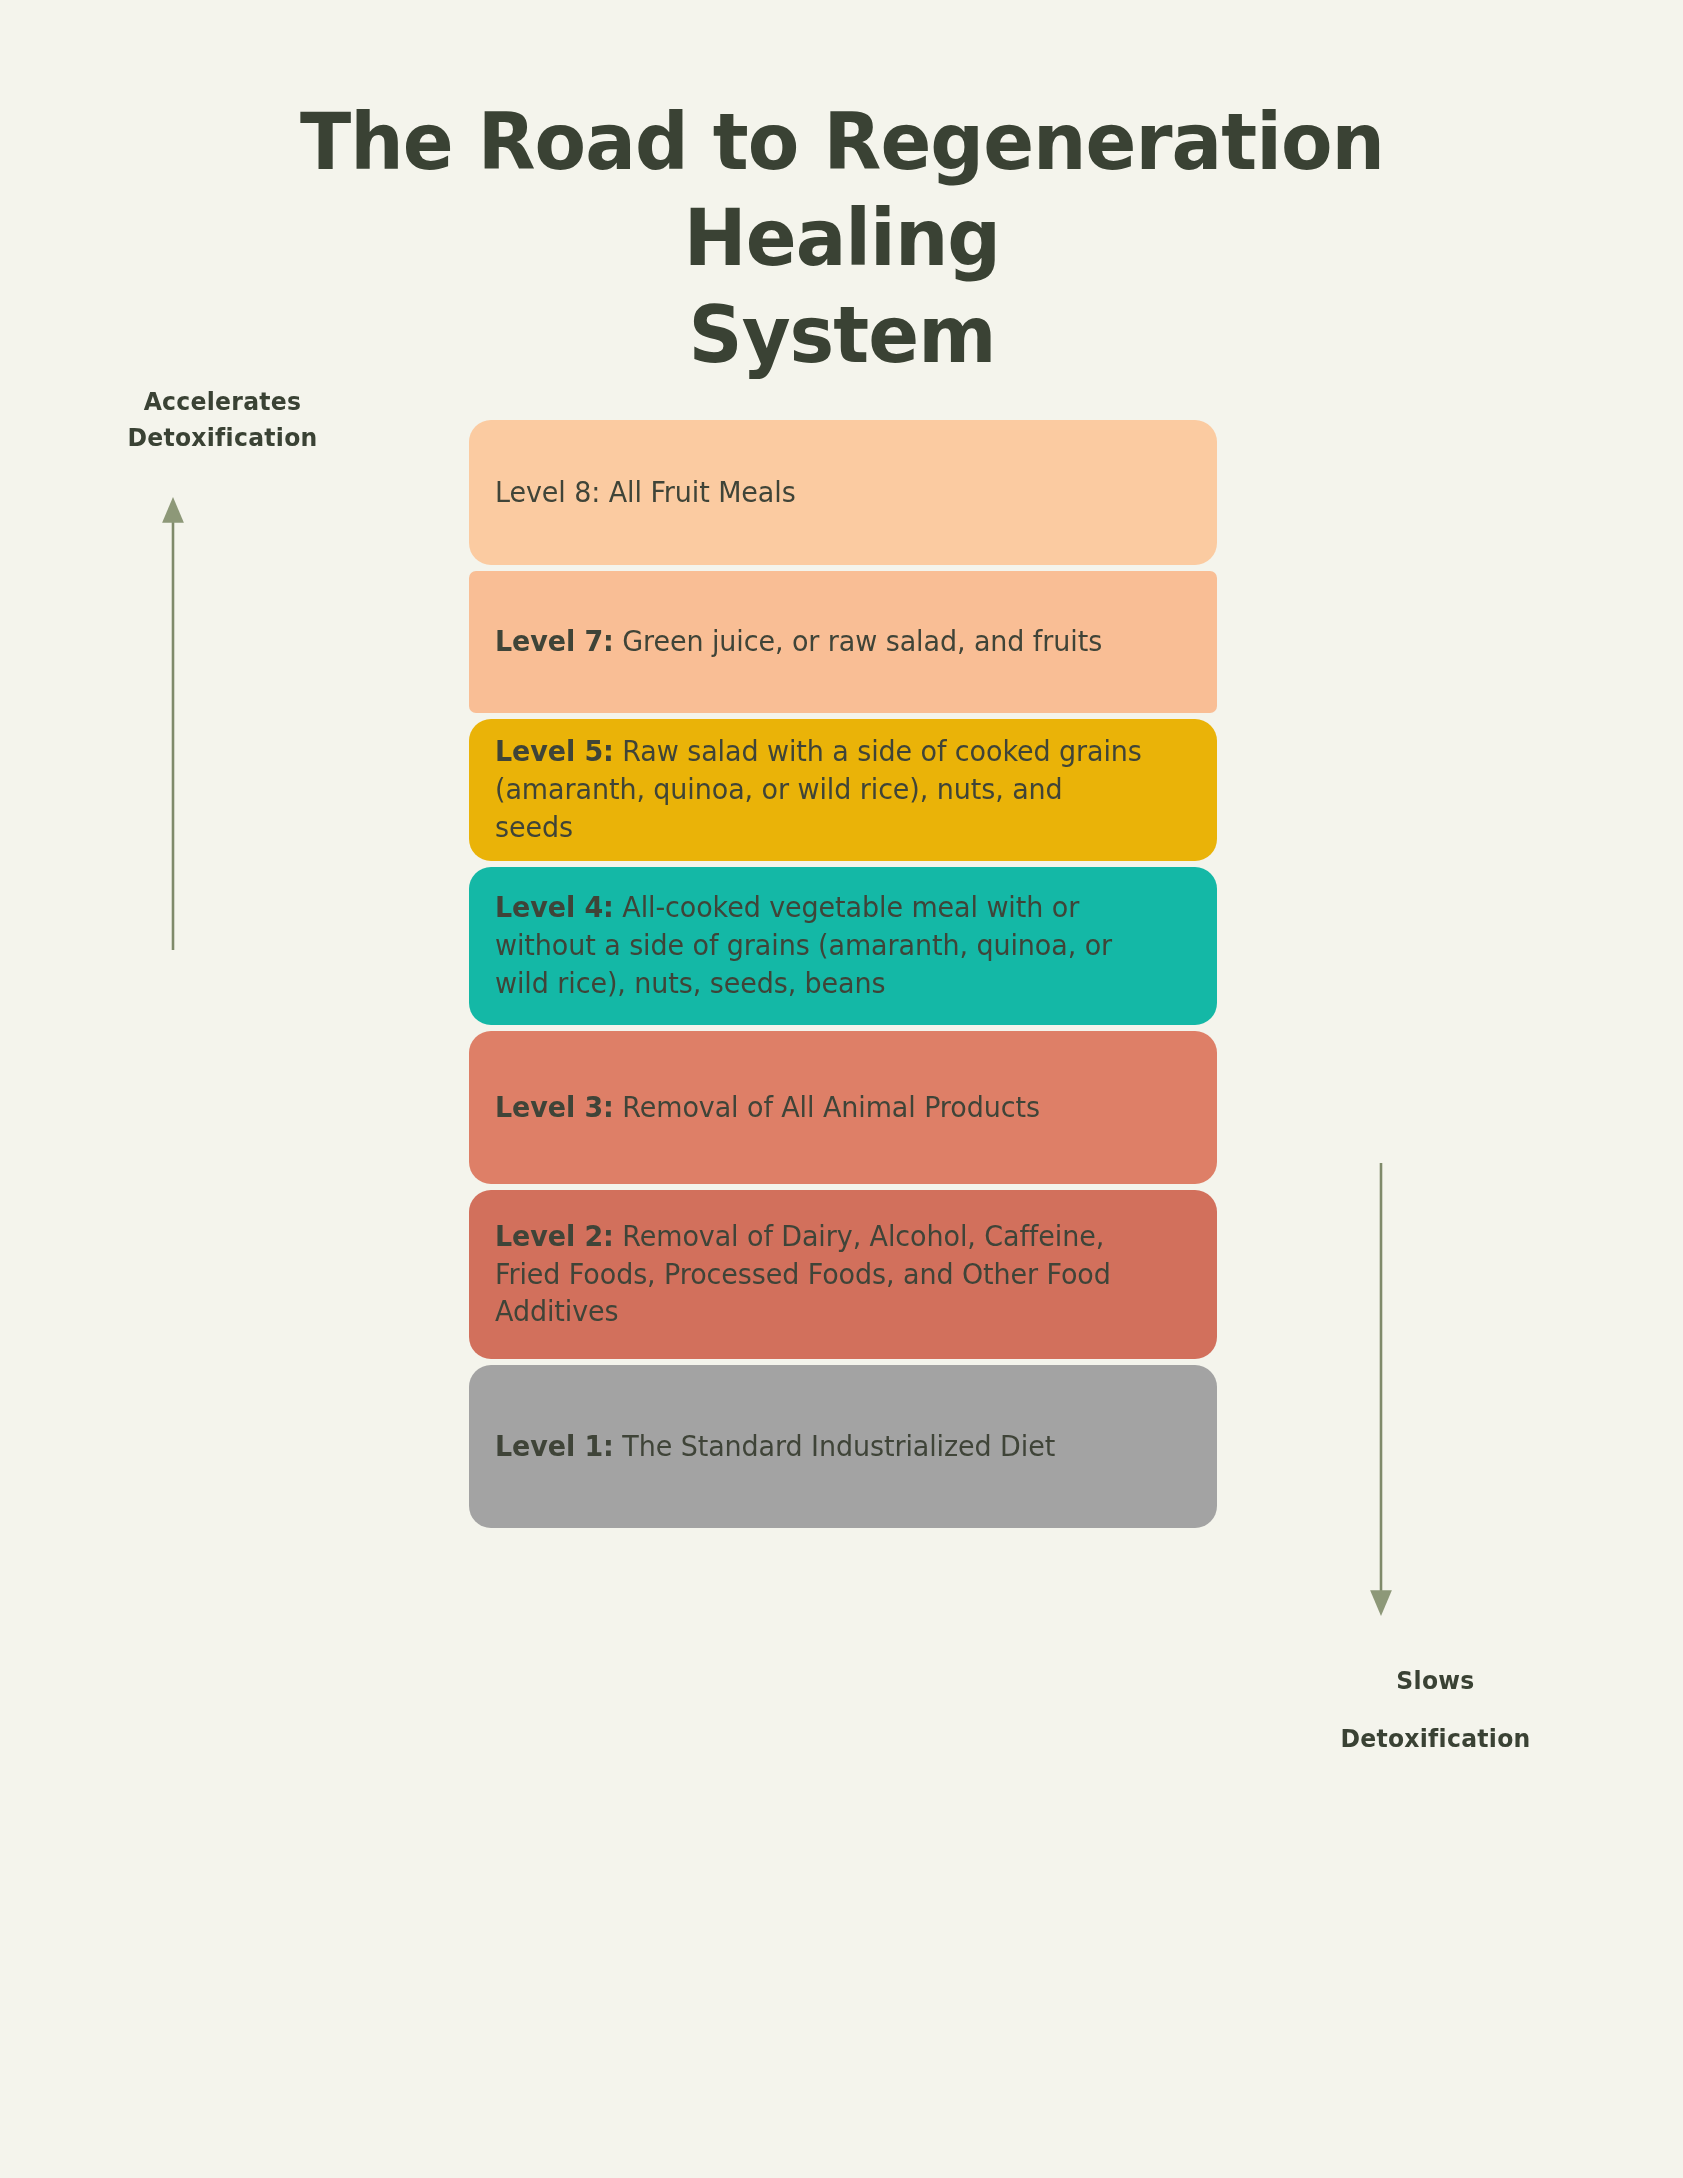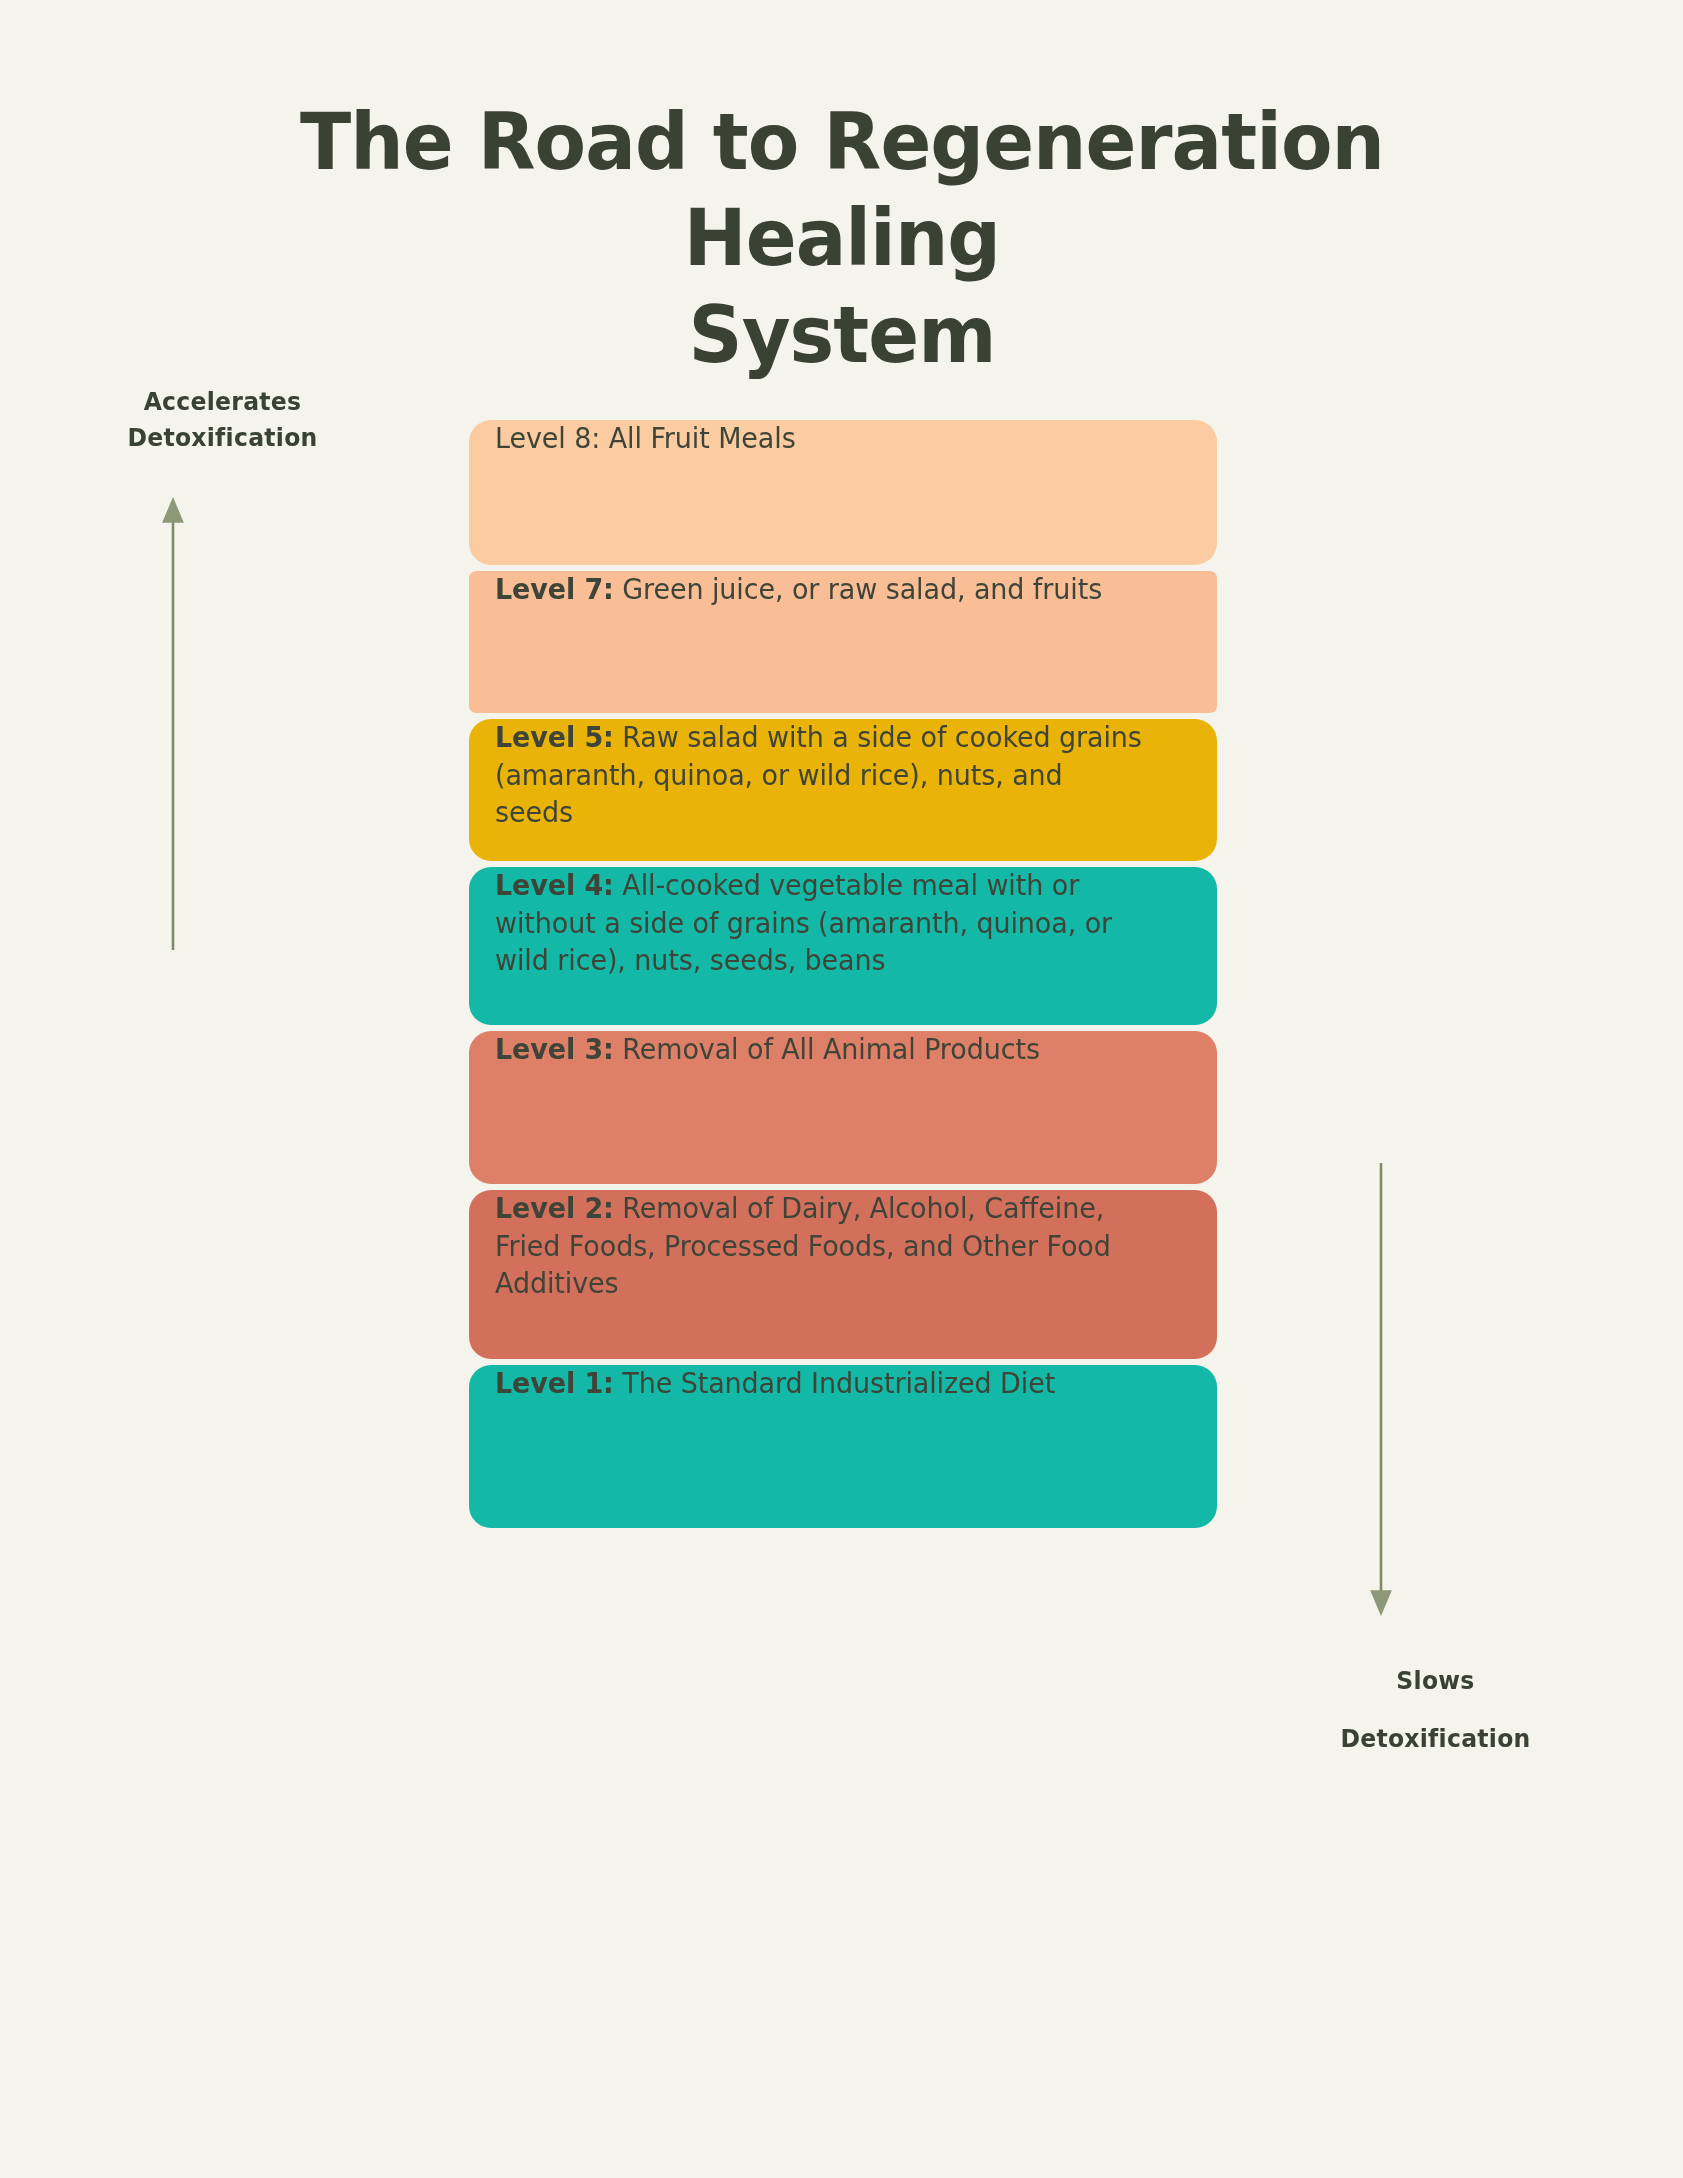--- a/index.html
+++ b/index.html
@@ -78,20 +78,21 @@
     top: 420px;
     width: 748px;
   }
   .level-box {
     width: 748px;
     border-radius: 22px;
     box-sizing: border-box;
     padding: 0 26px;
     margin-bottom: 6px;
     display: flex;
+    align-items: center;
     color: #3F4438;
     font-family: "DejaVu Sans", sans-serif;
     font-size: 29px;
     line-height: 1.30;
     letter-spacing: -0.1px;
   }
   .level-text {
     display: block;
     transform: scaleX(0.93);
     transform-origin: left center;
@@ -142,19 +143,19 @@
       </div>
       <div class="level-box" style="background: #14b8a6; height: 158px;">
         <span class="level-text"><span class="level-prefix">Level 4:</span><span> All-cooked vegetable meal with or without a side of grains (amaranth, quinoa, or wild rice), nuts, seeds, beans</span></span>
       </div>
       <div class="level-box" style="background: rgb(222, 127, 103); height: 153px;">
         <span class="level-text"><span class="level-prefix">Level 3:</span><span> Removal of All Animal Products</span></span>
       </div>
       <div class="level-box" style="background: rgb(210, 112, 92); height: 169px;">
         <span class="level-text"><span class="level-prefix">Level 2:</span><span> Removal of Dairy, Alcohol, Caffeine, Fried Foods, Processed Foods, and Other Food Additives</span></span>
       </div>
-      <div class="level-box" style="background: #14b8a6; height: 163px;">
+      <div class="level-box" style="background: #a3a3a3; height: 163px;">
         <span class="level-text"><span class="level-prefix">Level 1:</span><span> The Standard Industrialized Diet</span></span>
       </div>
     </div>
 
 </div>
 
 
 </body></html>

